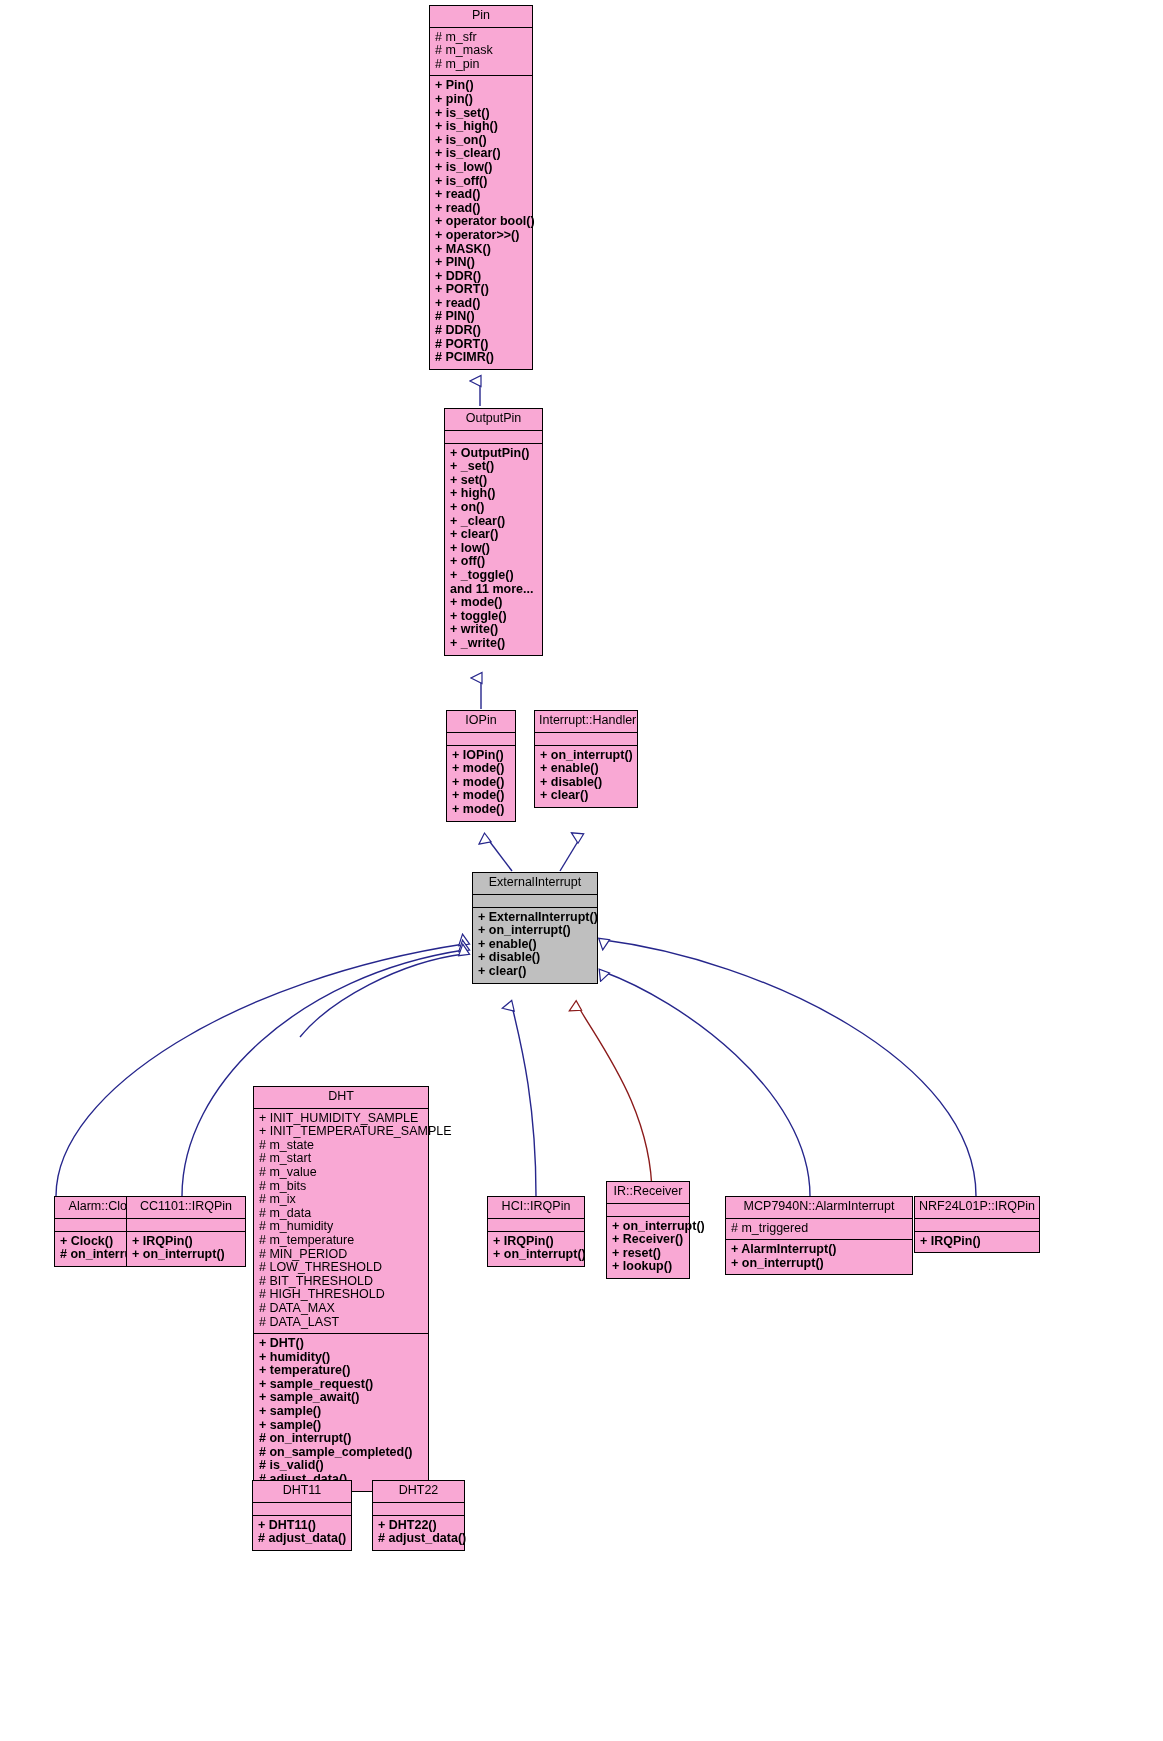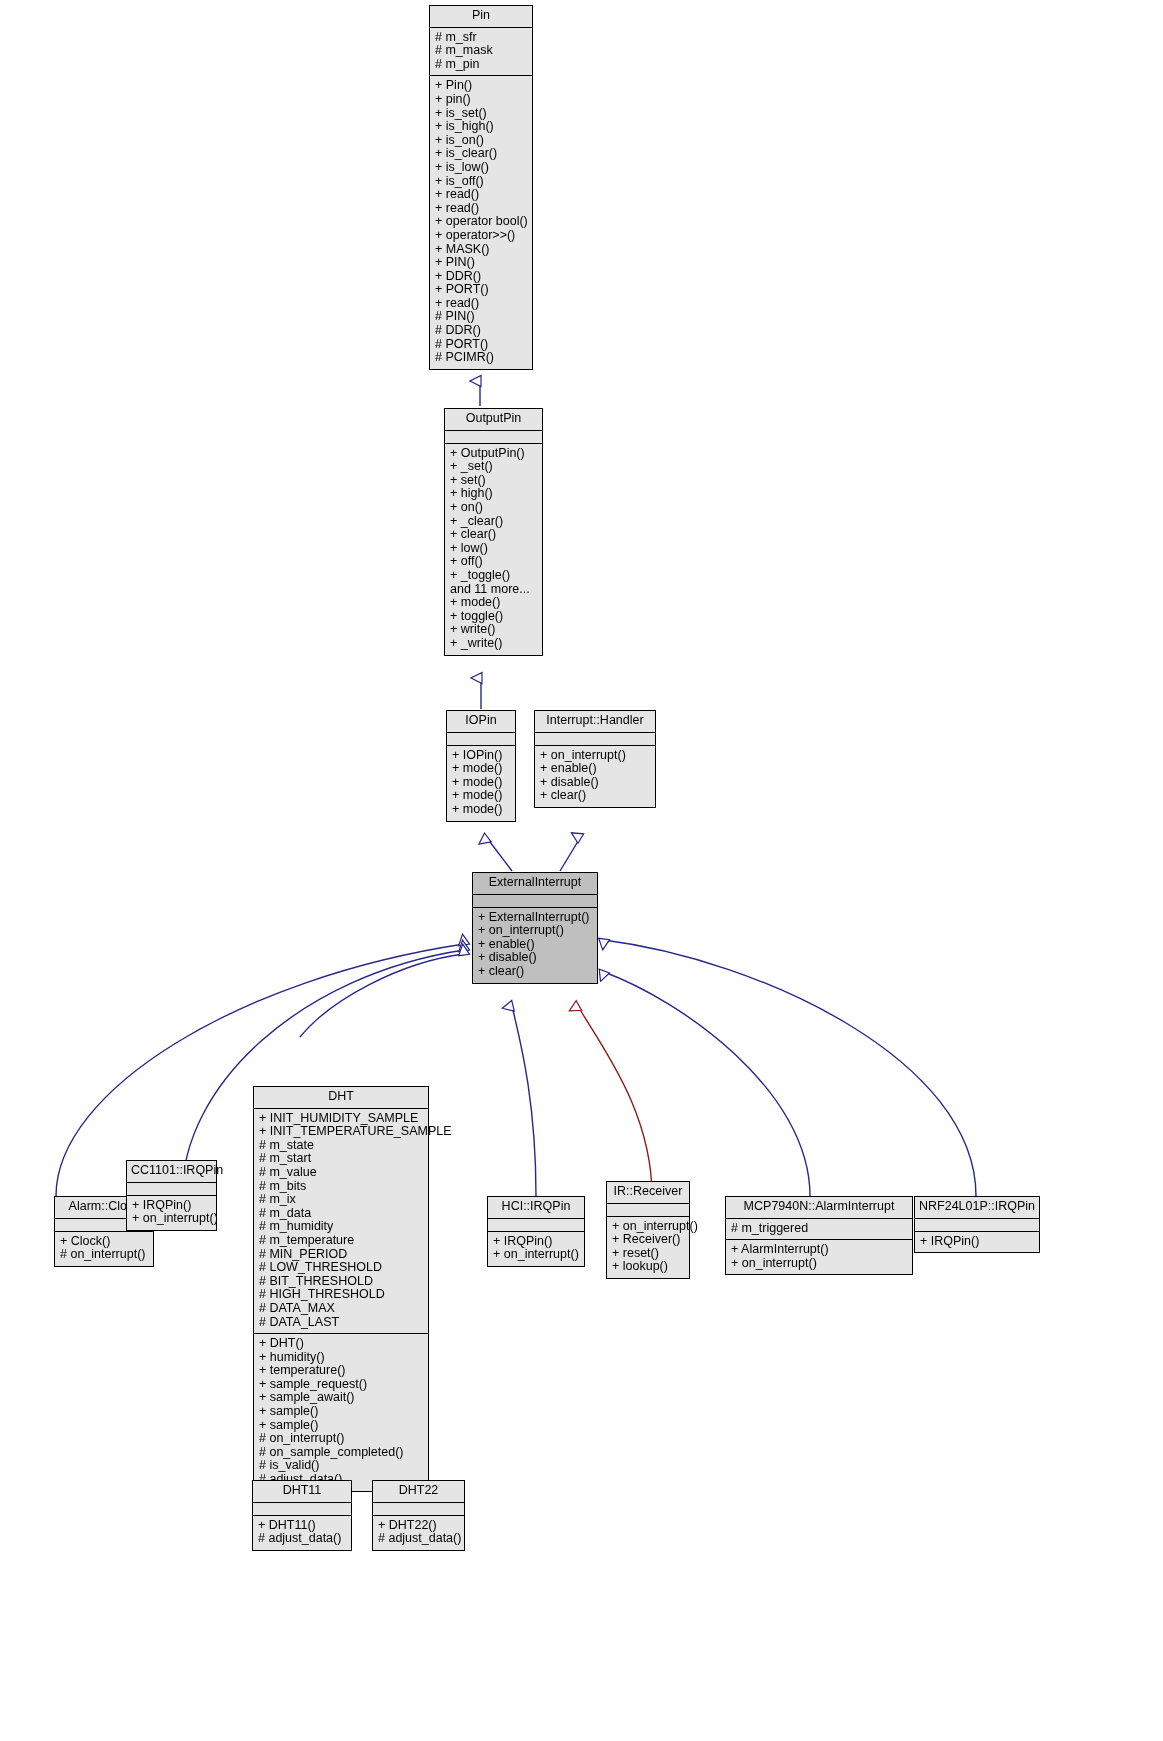--- a/index.html
+++ b/index.html
@@ -24,21 +24,21 @@
     position: absolute;
     left: 0; top: 0;
     width: 1163px;
     height: 1741px;
     pointer-events: none;
   }
   .uml-class {
     position: absolute;
     box-sizing: border-box;
     border: 1px solid #000000;
-    background: #e5e5e5;
+    background: #f9a8d4;
     font-size: 12.5px;
     line-height: 13.6px;
     color: #000000;
     z-index: 5;
   }
   .uml-class.highlight {
     background: #bfbfbf;
   }
   .uml-title {
     text-align: center;
@@ -47,20 +47,21 @@
     font-size: 12.5px;
     white-space: nowrap;
   }
   .uml-section {
     padding: 3px 5px 4px 5px;
     border-bottom: 1px solid #000000;
     white-space: nowrap;
   }
   .uml-section:last-child {
     border-bottom: none;
+    font-weight: bold;
   }
   .uml-section.empty {
     height: 12px;
     padding: 0;
   }
   .uml-row {
     white-space: nowrap;
     font-size: 12.5px;
     line-height: 13.6px;
   }
@@ -166,21 +167,21 @@
     <div class="uml-section empty"></div>
     <div class="uml-section">
       <div class="uml-row">+ IOPin()</div>
       <div class="uml-row">+ mode()</div>
       <div class="uml-row">+ mode()</div>
       <div class="uml-row">+ mode()</div>
       <div class="uml-row">+ mode()</div>
     </div>
   </div>
 
-  <div class="uml-class" style="left:534px; top:710px; width:122px;">
+  <div class="uml-class" style="left:534px; top:710px; width:104px;">
     <div class="uml-title">Interrupt::Handler</div>
     <div class="uml-section empty"></div>
     <div class="uml-section">
       <div class="uml-row">+ on_interrupt()</div>
       <div class="uml-row">+ enable()</div>
       <div class="uml-row">+ disable()</div>
       <div class="uml-row">+ clear()</div>
     </div>
   </div>
 
@@ -233,21 +234,21 @@
 
   <div class="uml-class" style="left:6px; top:1196px; width:100px;margin-left:48px;">
     <div class="uml-title">Alarm::Clock</div>
     <div class="uml-section empty"></div>
     <div class="uml-section">
       <div class="uml-row">+ Clock()</div>
       <div class="uml-row"># on_interrupt()</div>
     </div>
   </div>
 
-  <div class="uml-class" style="left:126px; top:1160px; width:91px;">
+  <div class="uml-class" style="left:126px; top:1196px; width:120px;">
     <div class="uml-title">CC1101::IRQPin</div>
     <div class="uml-section empty"></div>
     <div class="uml-section">
       <div class="uml-row">+ IRQPin()</div>
       <div class="uml-row">+ on_interrupt()</div>
     </div>
   </div>
 
   <div class="uml-class" style="left:487px; top:1196px; width:98px;">
     <div class="uml-title">HCI::IRQPin</div>

